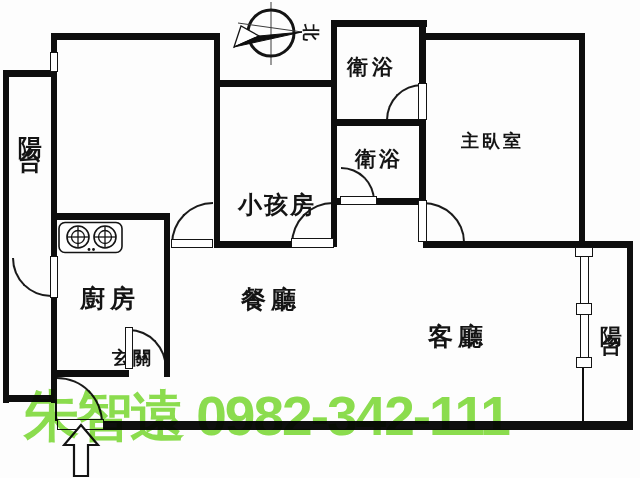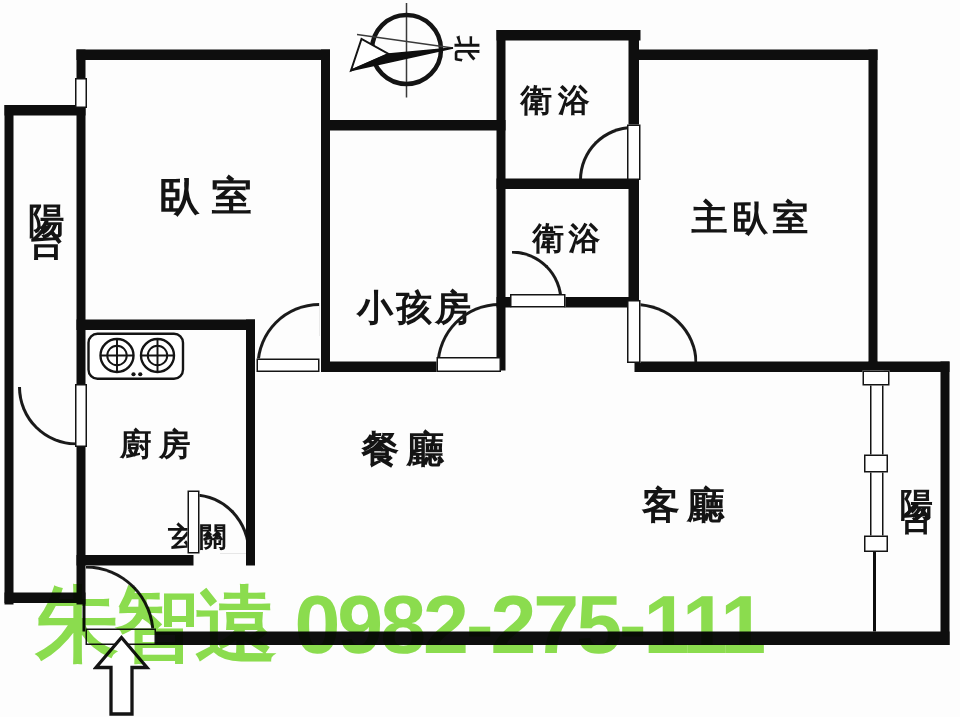--- a/index.html
+++ b/index.html
@@ -111,29 +111,28 @@
     <polygon points="9,47 34,36 16,26" fill="#ffffff" stroke="#141414" stroke-width="1.3"></polygon>
     <polygon points="9,47 77,32 34,36" fill="#0e0e0e" stroke="#0e0e0e" stroke-width="1"></polygon>
   </svg>
   <div id="north-char">北</div>
 
   <svg style="left:62px;top:423px;z-index:8;" width="40" height="55" viewBox="0 0 40 55">
     <polygon points="19,2 36,22 26,22 26,53 12,53 12,22 2,22" fill="#ffffff" stroke="#141414" stroke-width="2.2"></polygon>
   </svg>
 
   <div class="label vtext" style="left:14px;top:117px;font-size:24px;letter-spacing:12px;">陽台</div>
-  <div class="label" style="left:106px;top:113px;font-size:27px;letter-spacing:8px;">臥室</div>
   <div class="label" style="left:238px;top:145px;font-size:24px;letter-spacing:2px;margin-top:44px;">小孩房</div>
   <div class="label" style="left:347px;top:53px;font-size:21px;letter-spacing:4px;">衛浴</div>
   <div class="label" style="left:355px;top:145px;font-size:21px;letter-spacing:3px;">衛浴</div>
-  <div class="label" style="left:461px;top:129px;font-size:24px;letter-spacing:3px;">主臥室</div>
-  <div class="label" style="left:80px;top:282px;font-size:21px;letter-spacing:5px;">廚房</div>
+  <div class="label" style="left:461px;top:129px;font-size:18px;letter-spacing:3px;">主臥室</div>
+  <div class="label" style="left:80px;top:282px;font-size:25px;letter-spacing:5px;">廚房</div>
   <div class="label" style="left:241px;top:283px;font-size:25px;letter-spacing:5px;">餐廳</div>
   <div class="label" style="left:428px;top:320px;font-size:25px;letter-spacing:5px;">客廳</div>
   <div class="label" style="left:112px;top:346px;font-size:18px;letter-spacing:3px;">玄關</div>
   <div class="label vtext" style="left:596px;top:309px;font-size:22px;letter-spacing:7px;">陽台</div>
 
   <div id="watermark">
     <span>朱智遠</span>
-    <span>0982-275-111</span>
+    <span>0982-342-111</span>
   </div>
 
 </div>
 
 </body></html>

